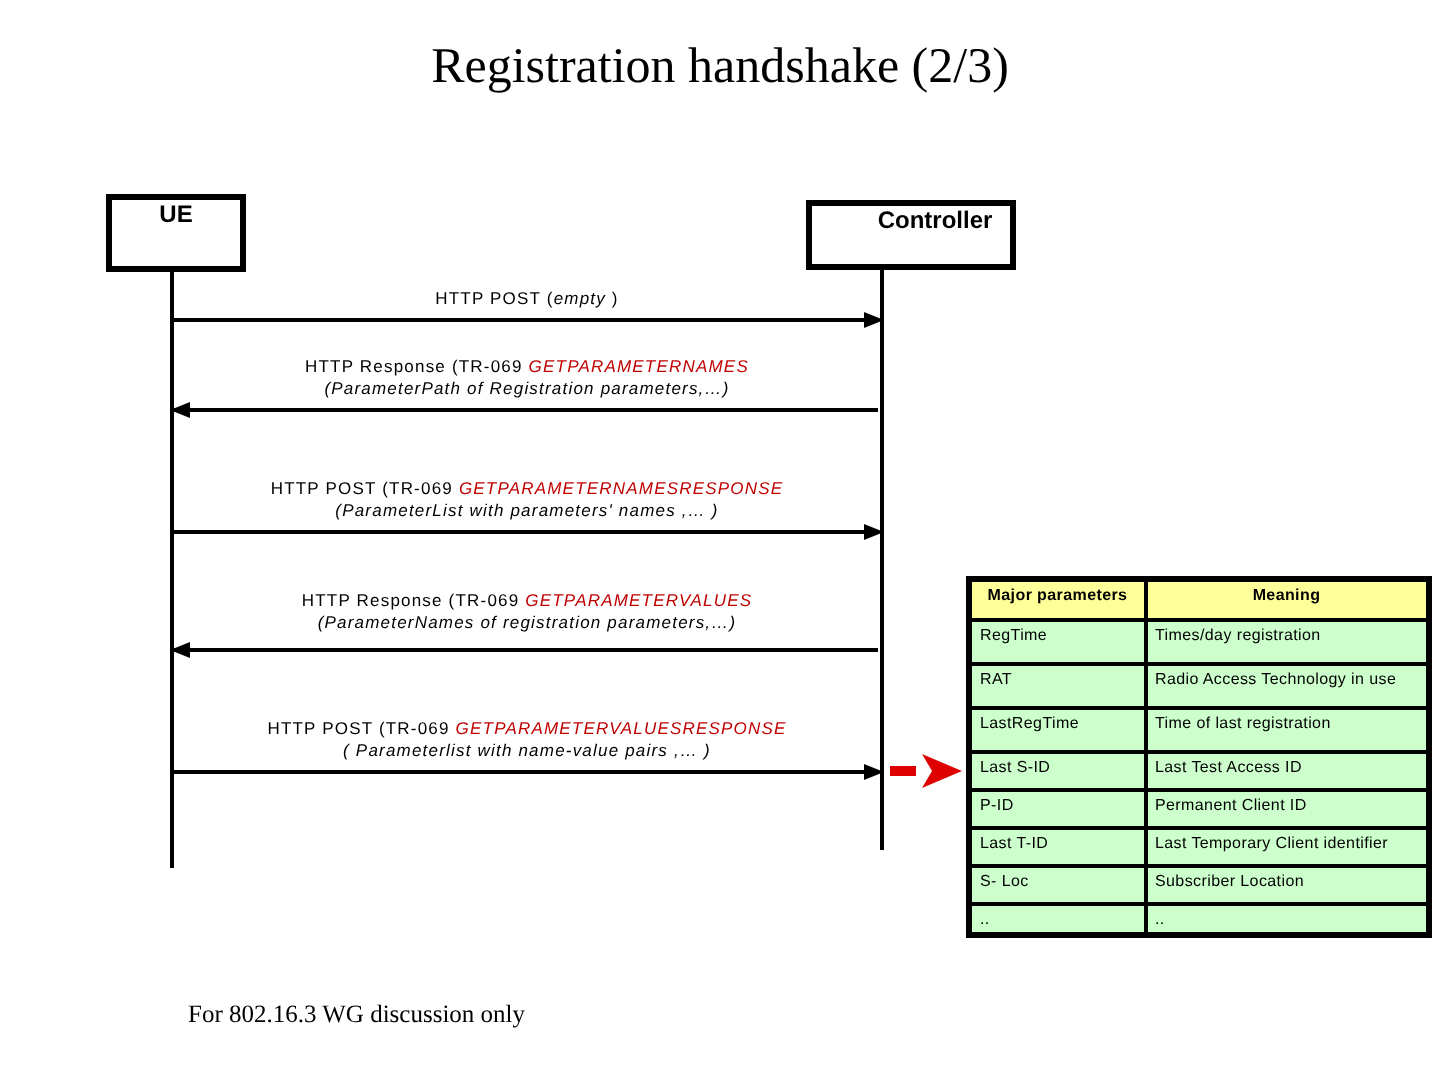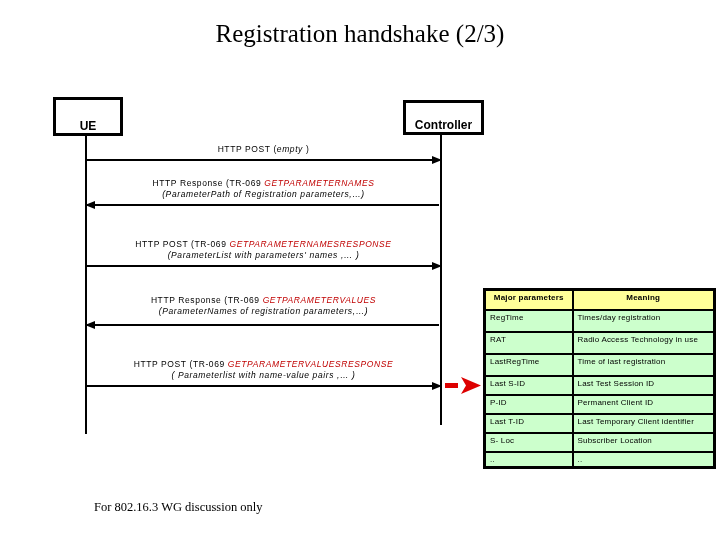--- a/index.html
+++ b/index.html
@@ -6,25 +6,25 @@
   .slide {
     position:relative; width:720px; height:540px; background:#ffffff;
     font-family:"Liberation Sans", sans-serif; overflow:hidden;
   }
   .title {
     position:absolute; top:20px; left:0; width:720px; text-align:center;
     font-family:"Liberation Serif", serif; font-size:25px; color:#000;
   }
   .actor-box {
     position:absolute; border:3px solid #000; background:#fff;
-    display:flex; align-items:flex-end; justify-content:center;
+    display:flex; align-items:flex-start; justify-content:center;
     font-weight:bold; font-size:12px; color:#000;
   }
   .box-ue   { left:53px;  top:97px;  width:64px; height:33px; }
-  .box-ctrl { left:403px; top:100px; width:75px; height:29px; }
+  .box-ctrl { left:403px; top:100px; width:75px; height:29px;padding-left:24px; }
   .lifeline { position:absolute; width:2px; background:#000; }
   .ll-ue   { left:85px;  top:133px; height:301px; }
   .ll-ctrl { left:440px; top:132px; height:293px; }
 
   .msg { position:absolute; left:86px; width:355px; height:2px; }
   .msg-line { position:absolute; left:0; right:2px; top:0; height:2px; background:#000; }
   .ah { position:absolute; width:0; height:0; top:-3px;
         border-top:4px solid transparent; border-bottom:4px solid transparent; }
   .ah-right { right:-1px; border-left:10px solid #000; }
   .ah-left  { left:-1px;  border-right:10px solid #000; }
@@ -146,21 +146,21 @@
       <tr>
         <td>RAT</td>
         <td>Radio Access Technology in use</td>
       </tr>
       <tr>
         <td>LastRegTime</td>
         <td>Time of last registration</td>
       </tr>
       <tr>
         <td>Last S-ID</td>
-        <td>Last Test Session ID</td>
+        <td>Last Test Access ID</td>
       </tr>
       <tr>
         <td>P-ID</td>
         <td>Permanent Client ID</td>
       </tr>
       <tr>
         <td>Last T-ID</td>
         <td>Last Temporary Client identifier</td>
       </tr>
       <tr>

